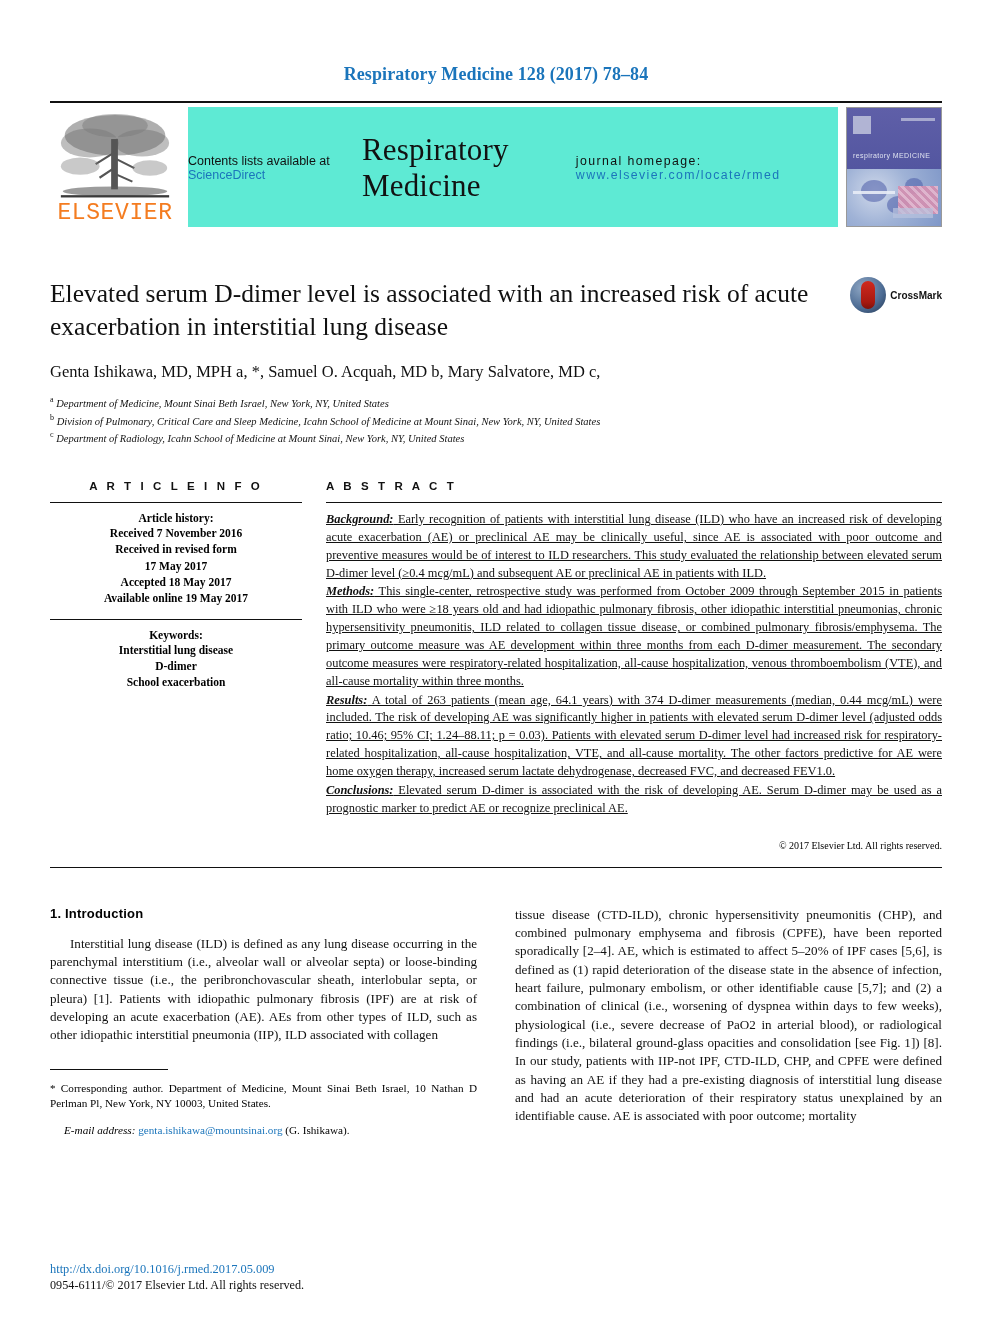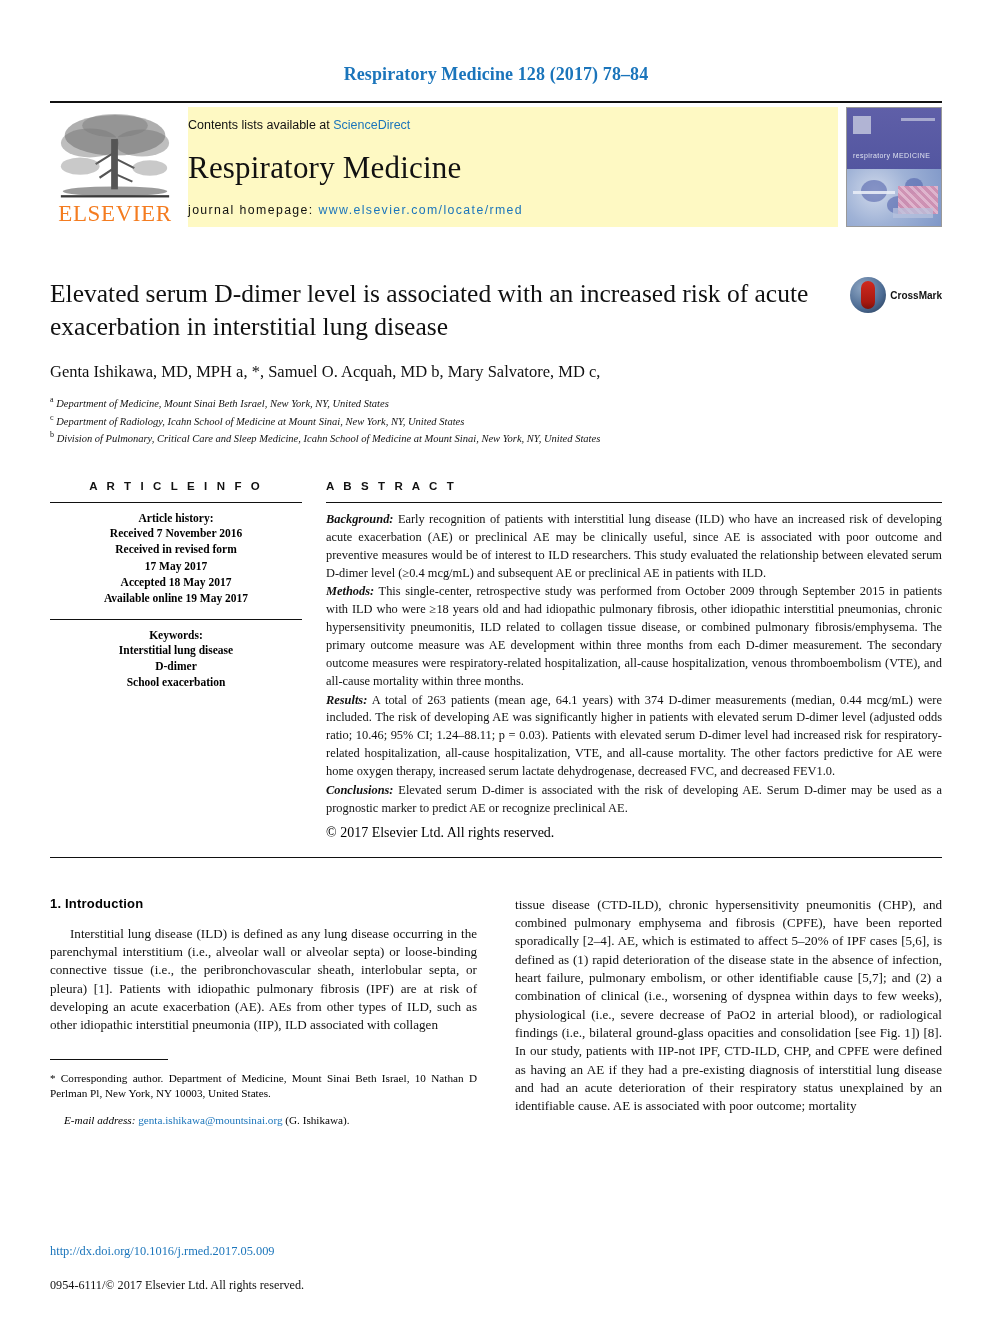--- a/index.html
+++ b/index.html
@@ -40,34 +40,34 @@
     flex: 0 0 130px;
     position: relative;
     display: flex;
     flex-direction: column;
     justify-content: flex-end;
     align-items: center;
     padding-bottom: 2px;
   }
   .tree { width: 116px; height: 92px; display:block; }
   .elsevier-word {
-    font-family: Liberation Serif, serif;
+    font-family: Liberation Mono, monospace;
     font-size: 23px;
     letter-spacing: 0.6px;
     color: #f47c20;
     line-height: 1;
     width: 100%;
     text-align: center;
   }
   .mast-center {
     flex: 1 1 auto;
-    background: #fef9c3;
-    display: flex;
-    flex-direction: column;
-    align-items: flex-start;
+    background: #5eead4;
+    display: flex;
+    flex-direction: row;
+    align-items: center;
     justify-content: space-between;
     padding: 11px 0 10px 0;
     margin: 0 8px;
   }
   .contents-line {
     font-family: "Liberation Sans", sans-serif;
     font-size: 12.5px;
     color: #111;
   }
   .contents-line a { color: #1b75bb; text-decoration: none; }
@@ -184,27 +184,28 @@
     font-weight: bold;
   }
   .abs-rule { border-top: 1.6px solid #111; margin-bottom: 8px; }
   .abs-p {
     font-family: "Liberation Serif", serif;
     font-size: 12.4px;
     line-height: 1.44;
     text-align: justify;
     margin: 0 0 1px 0;
     color: #111;
+    text-decoration: underline;
   }
   .abs-p b.lead { font-style: italic; font-weight: bold; }
   .copyright {
     font-family: "Liberation Serif", serif;
-    font-size: 14px;
-    text-align: left;
-    margin-top: 7px;
+    font-size: 10px;
+    text-align: right;
+    margin-top: 22px;
   }
   .bottom-rule { border-top: 1.2px solid #111; margin-top: 16px; }
 
   
   .body-cols {
     display: flex;
     gap: 38px;
     margin-top: 38px;
   }
   .bcol { flex: 1 1 0; min-width: 0; position: relative; }
@@ -242,21 +243,21 @@
     font-family: "Liberation Serif", serif;
     font-size: 12.4px;
     color: #1b75bb;
     text-decoration: none;
     display: block;
   }
   .issn {
     font-family: "Liberation Serif", serif;
     font-size: 12.2px;
     color: #111;
-    margin-top: 19px;
+    margin-top: 1px;
   }
 </style>
 </head>
 <body>
 
 <div class="page">
 
   <div class="runhead">Respiratory Medicine 128 (2017) 78–84</div>
 
   <div class="masthead-rule"></div>
@@ -316,26 +317,26 @@
     <div class="authors">
       <div>Genta Ishikawa, MD, MPH a, *, Samuel O. Acquah, MD b, Mary Salvatore, MD c,</div>
     </div>
 
     <div class="affils">
       <div class="affil">
         <sup>a</sup>
         <span>Department of Medicine, Mount Sinai Beth Israel, New York, NY, United States</span>
       </div>
       <div class="affil">
+        <sup>b</sup>
+        <span>Division of Pulmonary, Critical Care and Sleep Medicine, Icahn School of Medicine at Mount Sinai, New York, NY, United States</span>
+      </div>
+      <div class="affil">
         <sup>c</sup>
         <span>Department of Radiology, Icahn School of Medicine at Mount Sinai, New York, NY, United States</span>
-      </div>
-      <div class="affil">
-        <sup>b</sup>
-        <span>Division of Pulmonary, Critical Care and Sleep Medicine, Icahn School of Medicine at Mount Sinai, New York, NY, United States</span>
       </div>
     </div>
   </div>
 
   <div class="info-abs">
 
     <div class="col-info">
       <div class="sec-head">A R T I C L E  I N F O</div>
       <div class="hr-thin"></div>
       <div class="info-label">Article history:</div>

